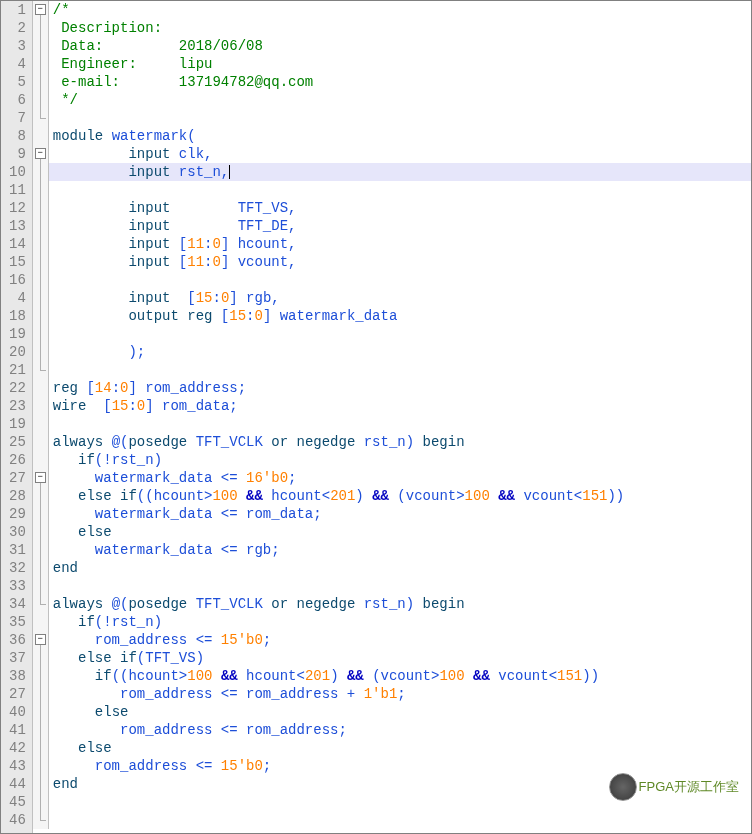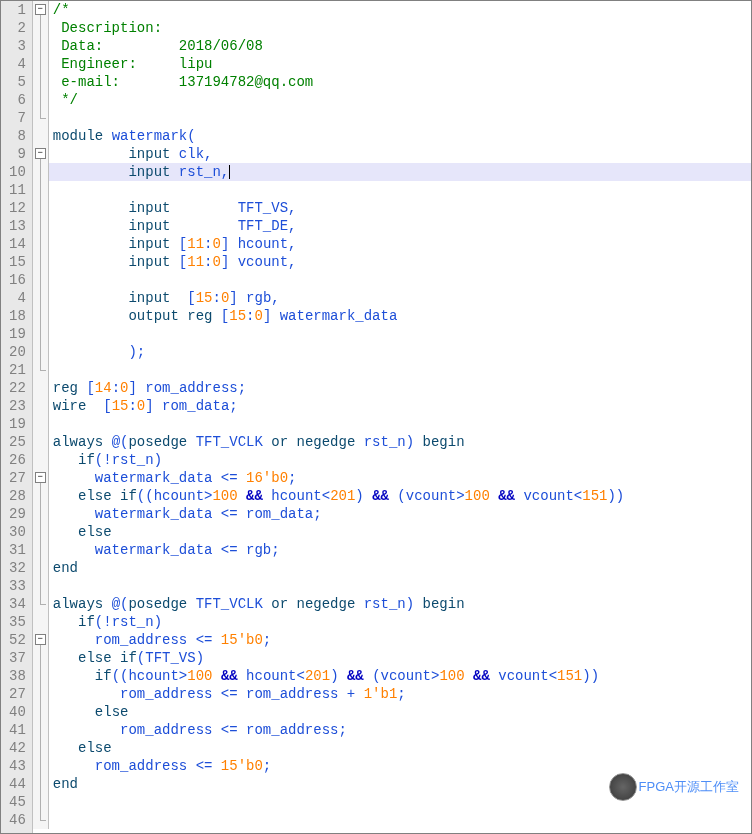--- a/index.html
+++ b/index.html
@@ -14,21 +14,21 @@
   .fold-gutter .hline { position:absolute; left:7px; height:1px; width:6px; background:#b0b0b0; }
   .code { flex:1; position:relative; overflow:hidden; }
   .ln { height:18px; white-space:pre; padding-left:4px; }
   .ln.hl { background:#e6e6fa; }
   .c-comment { color:#008000; }
   .c-keyword { color:#0c4a6e; font-weight:normal; }
   .c-number { color:#ff8000; }
   .c-op { color:#0000c0; font-weight:bold; }
   .c-ident { color:#1d4ed8; }
   .cursor { display:inline-block; width:1px; height:14px; background:#000; vertical-align:middle; }
-  .watermark { position:absolute; right:12px; bottom:32px; display:flex; align-items:center; gap:2px; color:#3b82f6; font-family: sans-serif; font-size:13px; pointer-events:none; opacity:0.9; }
+  .watermark { position:absolute; right:12px; bottom:32px; display:flex; align-items:center; gap:2px; color:#4d7c0f; font-family: sans-serif; font-size:13px; pointer-events:none; opacity:0.9; }
   .watermark .avatar { width:28px; height:28px; border-radius:50%; background:radial-gradient(circle,#555,#222); border:1px solid #888; }
 </style>
 </head>
 <body>
 
 <div class="editor">
   <div class="gutter" id="gutter">
       <div>1</div>
       <div>2</div>
       <div>3</div>
@@ -57,21 +57,21 @@
       <div>26</div>
       <div>27</div>
       <div>28</div>
       <div>29</div>
       <div>30</div>
       <div>31</div>
       <div>32</div>
       <div>33</div>
       <div>34</div>
       <div>35</div>
-      <div>52</div>
+      <div>36</div>
       <div>37</div>
       <div>38</div>
       <div>27</div>
       <div>40</div>
       <div>41</div>
       <div>42</div>
       <div>43</div>
       <div>44</div>
       <div>45</div>
       <div>46</div>

